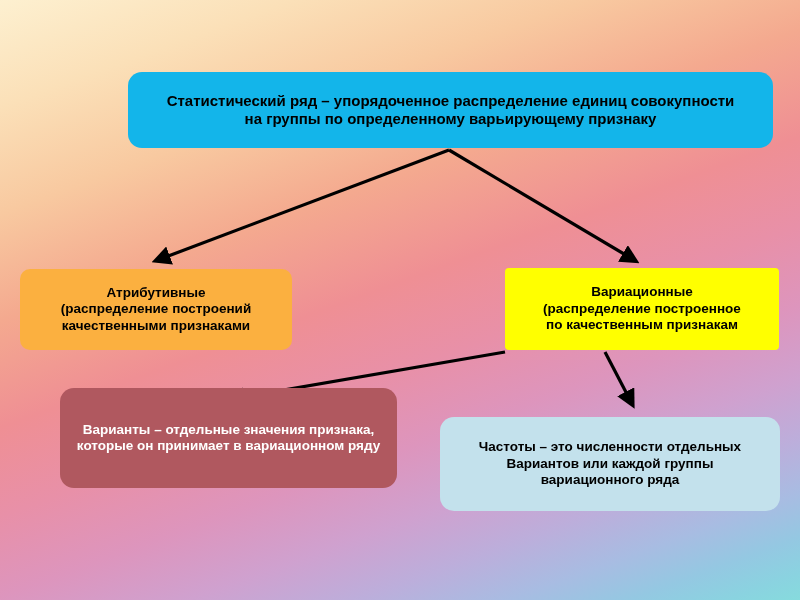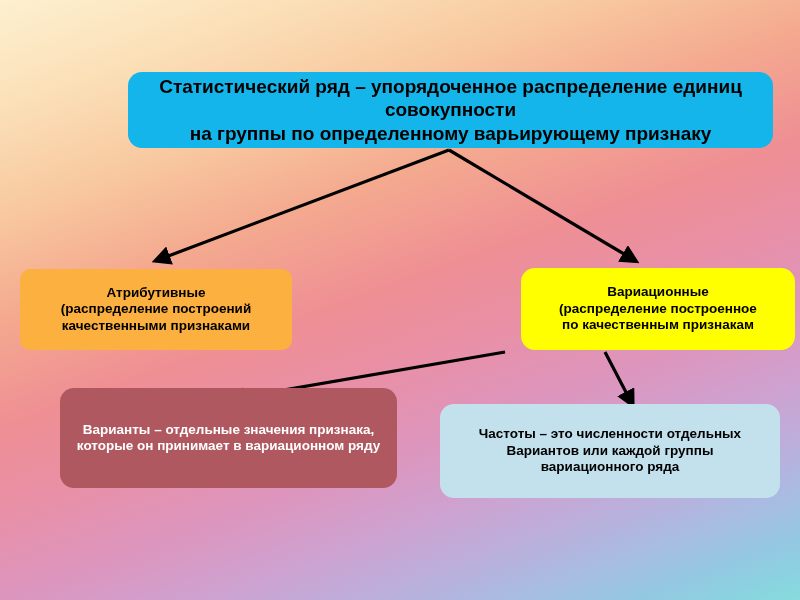--- a/index.html
+++ b/index.html
@@ -43,62 +43,61 @@
     line-height: 1.22;
     white-space: pre-line;
   }
   #node-top {
     left: 128px;
     top: 72px;
     width: 645px;
     height: 76px;
     background: #13b5ea;
     border-radius: 14px;
-    font-size: 19px;
+    font-size: 15px;
     font-weight: bold;
     padding: 4px 14px;
   }
   #node-attrib {
     left: 20px;
     top: 269px;
     width: 272px;
     height: 81px;
     background: #fbb040;
     border-radius: 10px;
     font-size: 13.5px;
     font-weight: bold;
     padding: 0 8px;
   }
   #node-variac {
     left: 505px;
     top: 268px;
     width: 274px;
     height: 82px;
     background: #ffff00;
-    border-radius: 14px;
+    border-radius: 4px;
     font-size: 13.5px;
     font-weight: bold;
     padding: 2px 8px;
-    margin-left: 16px;
   }
   #node-varianty {
     left: 60px;
     top: 388px;
     width: 337px;
     height: 100px;
     background: #b0585f;
     border-radius: 14px;
     font-size: 13.5px;
     font-weight: bold;
     color: #ffffff;
     padding: 2px 12px;
   }
   #node-chastoty {
     left: 440px;
-    top: 404px;
+    top: 417px;
     width: 340px;
     height: 94px;
     background: #c3e1ec;
     border-radius: 14px;
     font-size: 13.5px;
     font-weight: bold;
     padding: 2px 12px;
   }
   #arrows {
     position: absolute;

